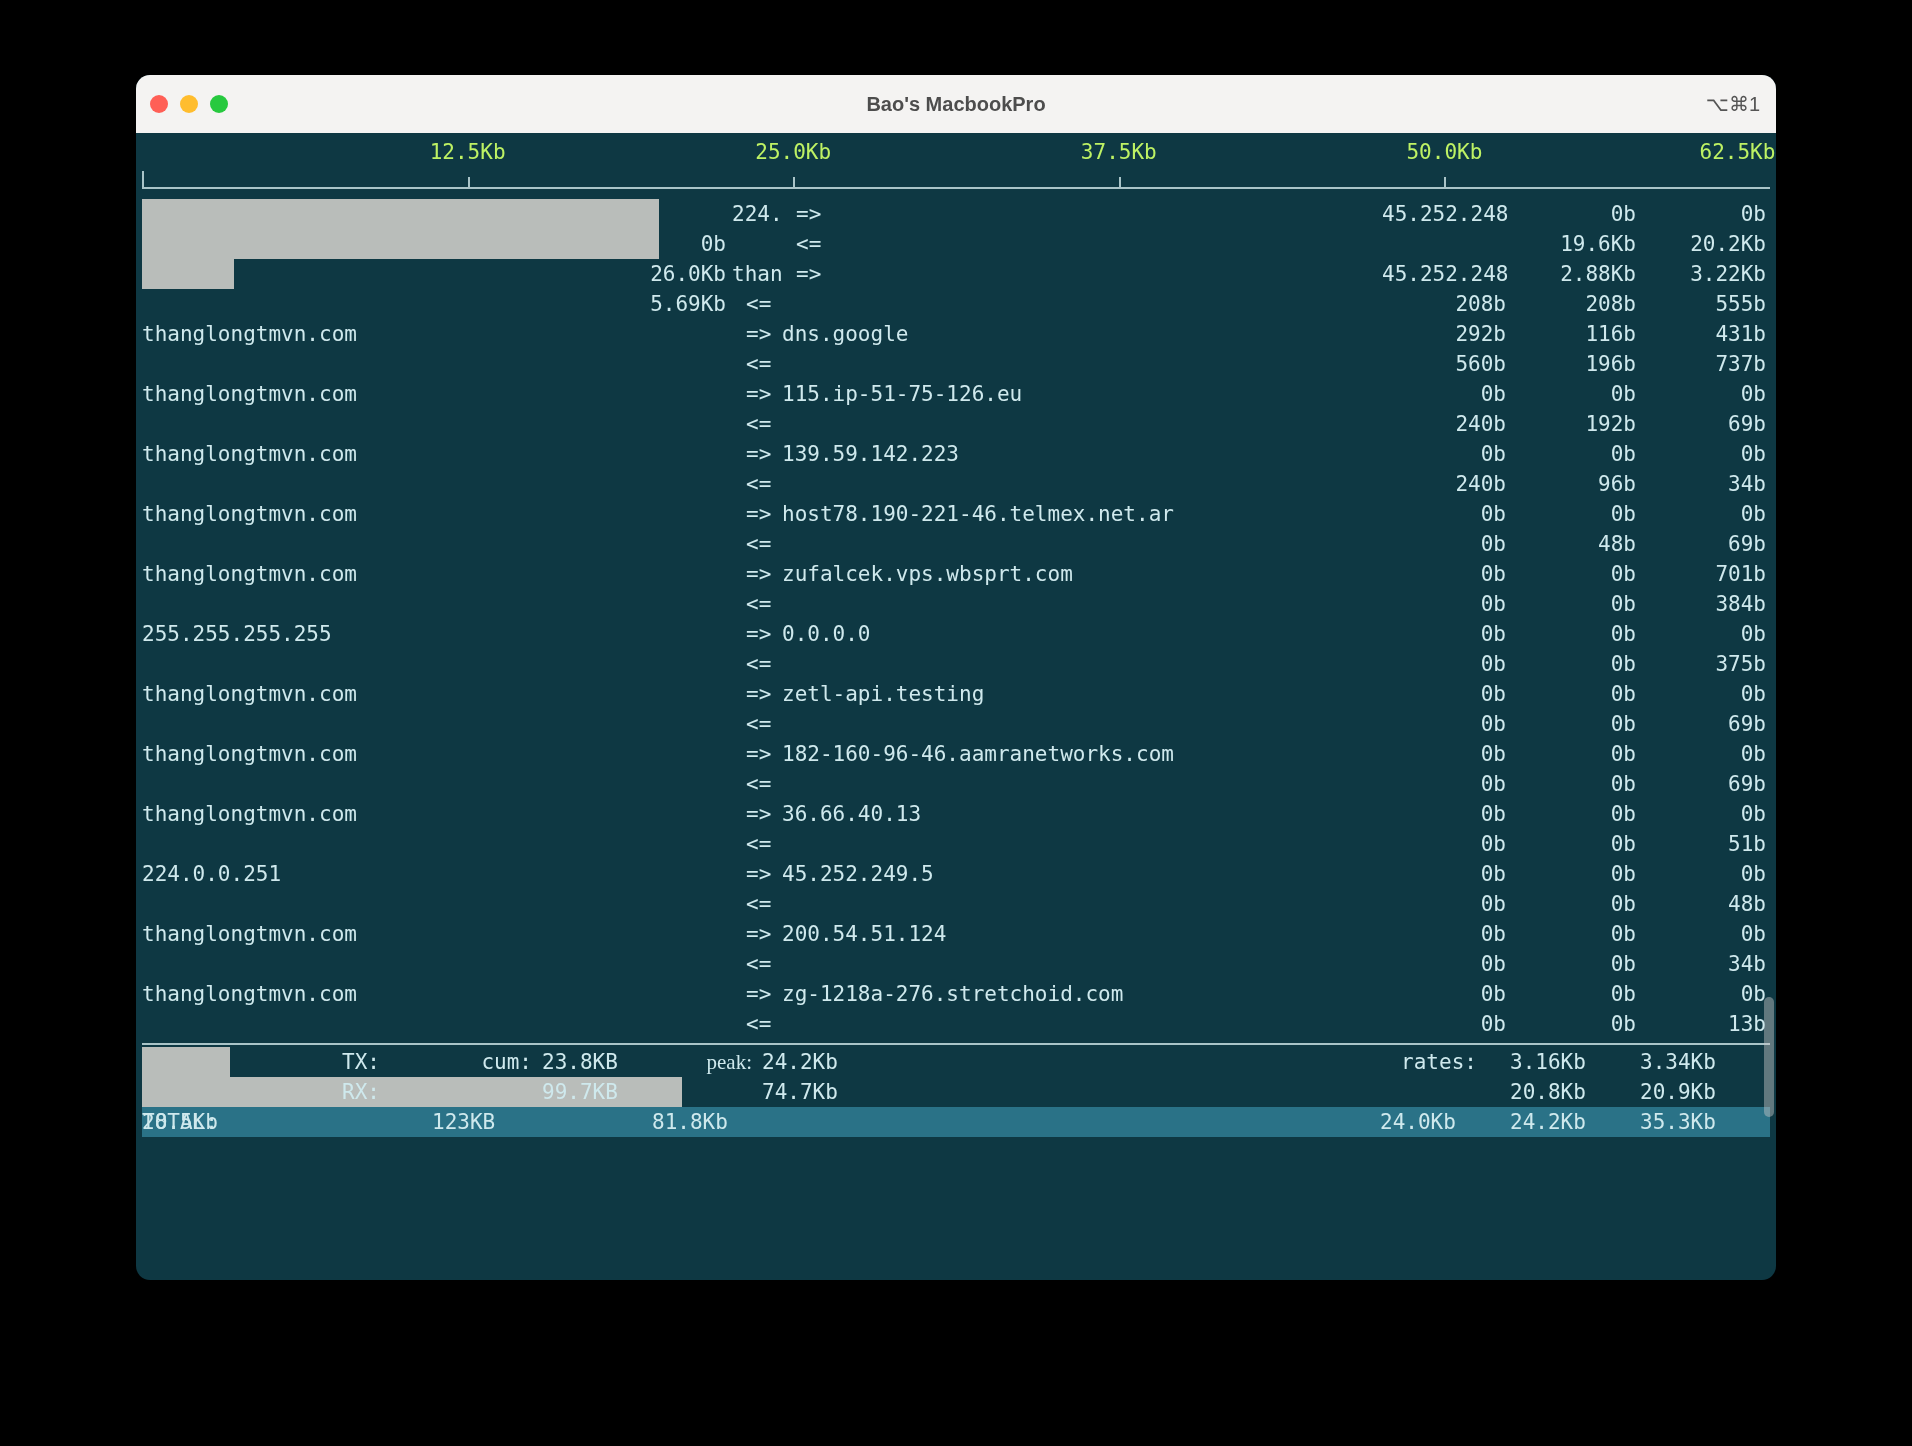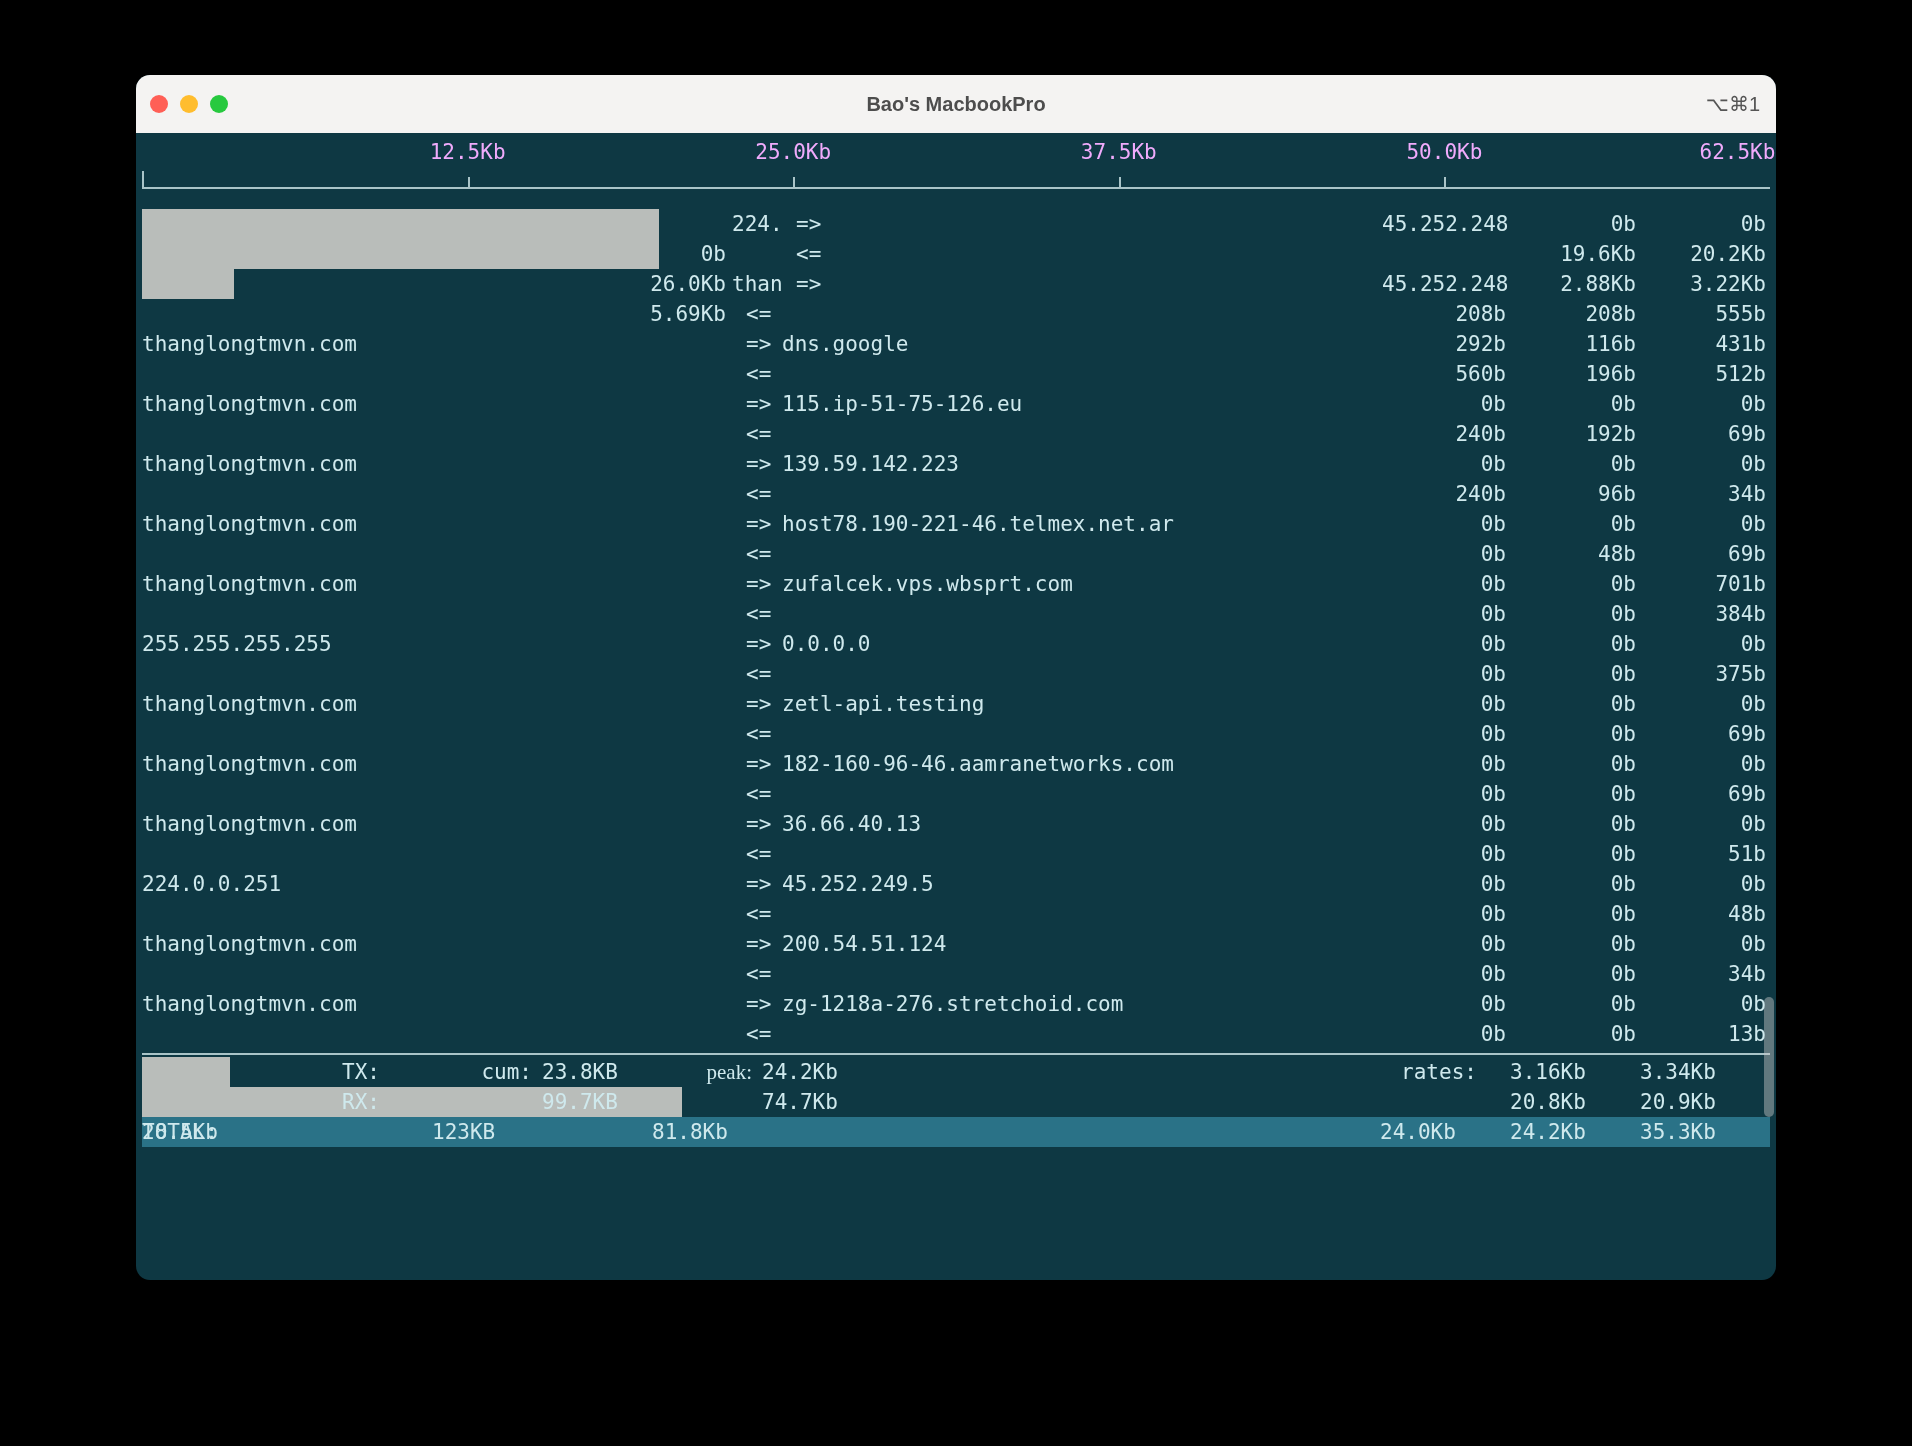--- a/index.html
+++ b/index.html
@@ -59,23 +59,23 @@
     color: #cfe9ed;
     font-size: 21px;
     line-height: 30px;
     padding: 0 6px 0 6px;
     position: relative;
     overflow: hidden;
   }
   .scale {
     height: 56px;
     position: relative;
-    color: #f0abfc;
+    color: #bef264;
     border-bottom: 2px solid #a9c4c8;
-    margin-bottom: 20px;
+    margin-bottom: 10px;
   }
   .scale .tick-label {
     position: absolute;
     top: 4px;
     transform: translateX(-50%);
     white-space: nowrap;
   }
   .scale .tickmark {
     position: absolute;
     bottom: 0;
@@ -211,21 +211,21 @@
           <span class="v1">292b</span>
           <span class="v2">116b</span>
           <span class="v3">431b</span>
         </div>
         <div class="row">
           <span class="src"></span>
           <span class="arrow">&lt;=</span>
           <span class="dst"></span>
           <span class="v1">560b</span>
           <span class="v2">196b</span>
-          <span class="v3">512b</span>
+          <span class="v3">737b</span>
         </div>
         <div class="row">
           <span class="src">thanglongtmvn.com</span>
           <span class="arrow">=&gt;</span>
           <span class="dst">115.ip-51-75-126.eu</span>
           <span class="v1">0b</span>
           <span class="v2">0b</span>
           <span class="v3">0b</span>
         </div>
         <div class="row">

